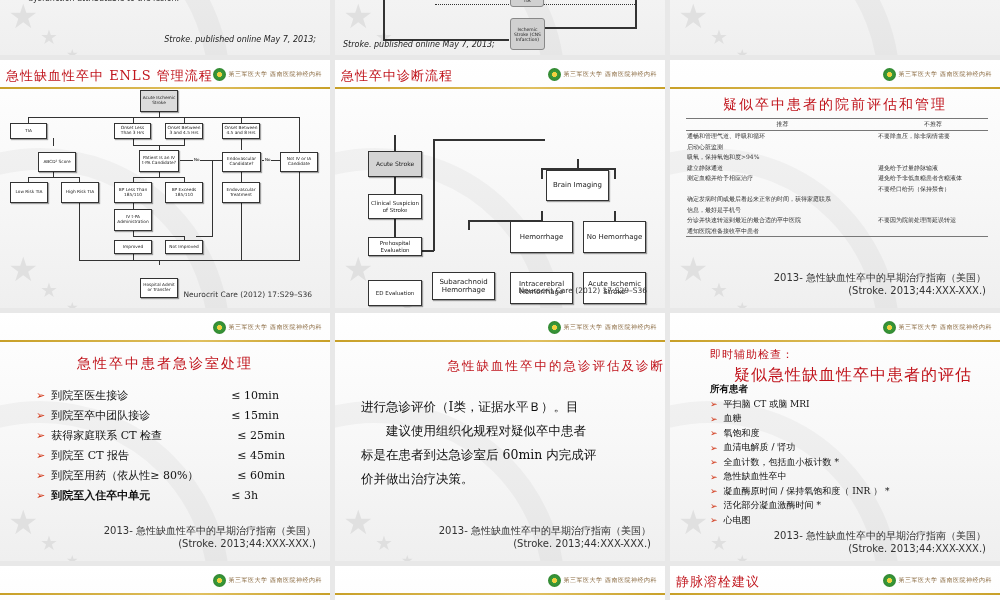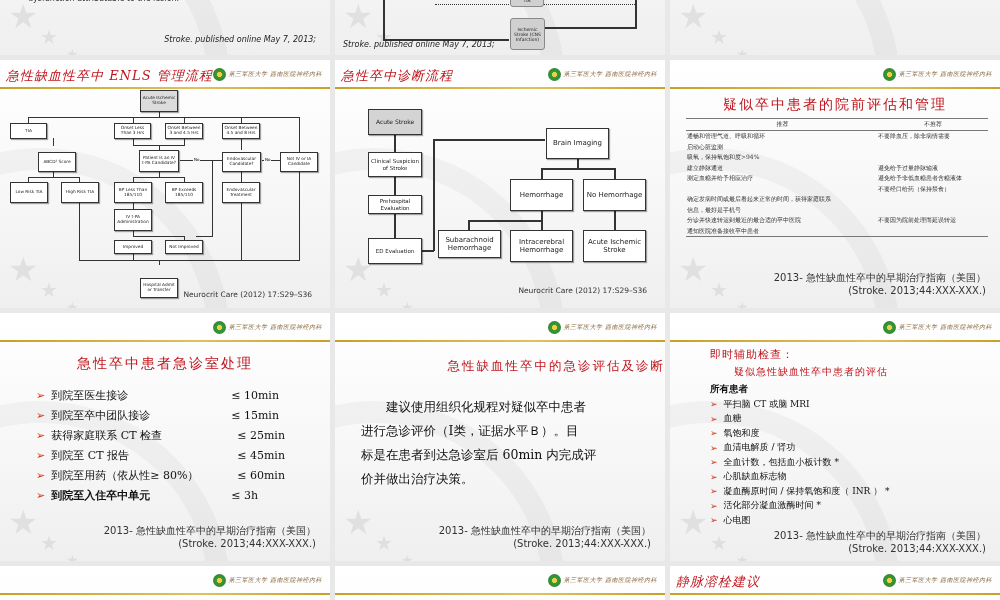--- a/index.html
+++ b/index.html
@@ -12,38 +12,38 @@
   }
   .slide .arc {
     position: absolute; left: -150px; bottom: -220px; width: 380px; height: 380px;
     border-radius: 50%; border: 22px solid rgba(0,0,0,0.035); pointer-events: none;
   }
   .star { position: absolute; color: rgba(0,0,0,0.07); line-height: 1; pointer-events: none; }
   .star.s1 { left: 8px; bottom: 22px; font-size: 34px; }
   .star.s2 { left: 40px; bottom: 8px; font-size: 20px; }
   .star.s3 { left: 66px; bottom: -6px; font-size: 14px; }
 
-  .hdr { position: absolute; left: 0; top: 0; width: 100%; height: 28px; font-style: italic; }
+  .hdr { position: absolute; left: 0; top: 0; width: 100%; height: 28px; }
   .hdr .rule { position: absolute; left: 0; right: 0; top: 27px; height: 2px; background: linear-gradient(90deg,#c8a028,#e0c060 60%,#c8a028); }
   .hdr-title { position: absolute; left: 6px; top: 7px; font-family: "DejaVu Serif", serif; font-size: 13px; color: #c0141c; letter-spacing: 1px; white-space: nowrap; }
   .logo { position: absolute; right: 8px; top: 8px; display: flex; align-items: center; gap: 3px; }
   .logo .emblem { width: 13px; height: 13px; border-radius: 50%; background: radial-gradient(circle,#f0d040 25%,#3a9a3a 30%,#2a7a2a 100%); }
   .logo .txt { font-size: 6px; color: #8a6a40; letter-spacing: 0.5px; white-space: nowrap; }
 
   .cite { position: absolute; font-size: 10px; color: #333; text-align: right; line-height: 1.3; white-space: nowrap; }
   .cite-i { font-style: italic; font-size: 8px; color: #222; }
 
   .center-title { position: absolute; left: 0; right: 0; text-align: center; font-family: "DejaVu Serif", serif; color: #c0141c; letter-spacing: 2px; white-space: nowrap; }
 
   
   .fb { position: absolute; border: 1.3px solid #333; background: #fff; font-size: 4.3px; color: #222; text-align: center; display: flex; align-items: center; justify-content: center; line-height: 1.15; box-shadow: 1px 1px 1px rgba(0,0,0,0.35); padding: 1px; }
   .fb.gray { background: #dcdcdc; }
   .ln { position: absolute; background: #333; }
 
-  .fb2 { position: absolute; border: 1.5px solid #333; background: #fff; font-size: 7px; color: #222; text-align: center; display: flex; align-items: center; justify-content: center; line-height: 1.2; box-shadow: 1px 1px 1px rgba(0,0,0,0.35); }
+  .fb2 { position: absolute; border: 1.5px solid #333; background: #fff; font-size: 7px; color: #222; text-align: center; display: flex; align-items: center; justify-content: center; line-height: 1.2; box-shadow: 1px 1px 1px rgba(0,0,0,0.35); margin-top: 42px; }
   .fb2.gray { background: #d4d4d4; font-size: 6px; }
   .fb2.sm { font-size: 5.5px; }
 
   .tbl { position: absolute; left: 16px; top: 58px; width: 302px; font-family: "DejaVu Serif", serif; font-size: 6px; color: #333; }
   .tbl .hd { display: flex; border-top: 1px solid #777; border-bottom: 1px solid #777; padding: 1px 0; }
   .tbl .row { display: flex; line-height: 10.5px; }
   .tbl .c1 { width: 192px; padding-left: 1px; }
   .tbl .c2 { flex: 1; }
   .tbl .hd .c1, .tbl .hd .c2 { text-align: center; }
   .tbl .foot { border-bottom: 1px solid #777; height: 1px; }
@@ -195,21 +195,21 @@
   <div class="ln" style="left:206px; top:160px; width:1.5px; height:10px;"></div>
   <div class="ln" style="left:279px; top:151px; width:1.5px; height:19px;"></div>
 
   <div class="fb2 gray" style="left:33px; top:49px; width:54px; height:26px;">Acute Stroke</div>
   <div class="fb2 sm" style="left:33px; top:92px; width:54px; height:25px;">Clinical Suspicion of Stroke</div>
   <div class="fb2 sm" style="left:33px; top:135px; width:54px; height:19px;">Prehospital Evaluation</div>
   <div class="fb2 sm" style="left:33px; top:178px; width:54px; height:26px;">ED Evaluation</div>
   <div class="fb2" style="left:211px; top:68px; width:63px; height:31px;">Brain Imaging</div>
   <div class="fb2" style="left:175px; top:119px; width:63px; height:32px;">Hemorrhage</div>
   <div class="fb2" style="left:248px; top:119px; width:63px; height:32px;">No Hemorrhage</div>
-  <div class="fb2" style="left:103px; top:170px; width:63px; height:28px;">Subarachnoid Hemorrhage</div>
+  <div class="fb2" style="left:97px; top:170px; width:63px; height:28px;">Subarachnoid Hemorrhage</div>
   <div class="fb2" style="left:175px; top:170px; width:63px; height:32px;">Intracerebral Hemorrhage</div>
   <div class="fb2" style="left:248px; top:170px; width:63px; height:32px;">Acute Ischemic Stroke</div>
   <div class="cite" style="right:18px; top:226px; font-size:7.5px;">Neurocrit Care (2012) 17:S29–S36</div>
 </div>
 
 <div class="slide" style="left:670px; top:60px;">
   <div class="arc"></div>
   <div class="star s1">★</div>
   <div class="star s2">★</div>
   <div class="star s3">★</div>
@@ -332,22 +332,22 @@
   <div class="star s3">★</div>
   <div class="hdr">
     <div class="logo">
       <span class="emblem"></span>
       <span class="txt">第三军医大学 西南医院神经内科</span>
     </div>
     <div class="rule"></div>
   </div>
   <div class="center-title" style="top:45px; font-size:12.5px;text-align:right;">急性缺血性卒中的急诊评估及诊断</div>
   <div class="para" style="left:26px; top:82px; width:290px; font-size:12.5px; line-height:24px;">
+    <div style="white-space:nowrap;">进行急诊评价（Ⅰ类，证据水平Ｂ）。目</div>
     <div style="white-space:nowrap;">　　建议使用组织化规程对疑似卒中患者</div>
-    <div style="white-space:nowrap;">进行急诊评价（Ⅰ类，证据水平Ｂ）。目</div>
     <div style="white-space:nowrap;">标是在患者到达急诊室后 60min 内完成评</div>
     <div style="white-space:nowrap;">价并做出治疗决策。</div>
   </div>
   <div class="cite" style="right:14px; top:211px;">
     <div>2013- 急性缺血性卒中的早期治疗指南（美国）</div>
     <div>(Stroke. 2013;44:XXX-XXX.)</div>
   </div>
 </div>
 
 <div class="slide" style="left:670px; top:313px;">
@@ -356,21 +356,21 @@
   <div class="star s2">★</div>
   <div class="star s3">★</div>
   <div class="hdr">
     <div class="logo">
       <span class="emblem"></span>
       <span class="txt">第三军医大学 西南医院神经内科</span>
     </div>
     <div class="rule"></div>
   </div>
   <div style="position:absolute; left:40px; top:34px; font-family:'DejaVu Serif',serif; font-size:11px; color:#c0141c; letter-spacing:1px; white-space:nowrap;">即时辅助检查：</div>
-  <div style="position:absolute; left:64px; top:52px; font-family:Liberation Mono, monospace; font-size:10px; color:#c0141c; letter-spacing:1px; white-space:nowrap;">疑似急性缺血性卒中患者的评估</div>
+  <div style="position:absolute; left:64px; top:52px; font-family:Liberation Mono, monospace; font-size:16px; color:#c0141c; letter-spacing:1px; white-space:nowrap;">疑似急性缺血性卒中患者的评估</div>
   <div style="position:absolute; left:40px; top:70px; font-family:'DejaVu Serif',serif; font-size:9.5px; font-weight:bold; color:#111;">所有患者</div>
   <div class="blist" style="left:40px; top:84px; font-size:9px;">
     <div class="it" style="height:14.5px;">
         <span class="arrow">➢</span>
         <span>平扫脑 CT 或脑 MRI</span>
       </div>
     <div class="it" style="height:14.5px;">
         <span class="arrow">➢</span>
         <span>血糖</span>
       </div>
@@ -381,21 +381,21 @@
     <div class="it" style="height:14.5px;">
         <span class="arrow">➢</span>
         <span>血清电解质 / 肾功</span>
       </div>
     <div class="it" style="height:14.5px;">
         <span class="arrow">➢</span>
         <span>全血计数，包括血小板计数 *</span>
       </div>
     <div class="it" style="height:14.5px;">
         <span class="arrow">➢</span>
-        <span>心肌缺血标志物</span>
+        <span>急性缺血性卒中</span>
       </div>
     <div class="it" style="height:14.5px;">
         <span class="arrow">➢</span>
         <span>凝血酶原时间 / 保持氧饱和度（ INR ） *</span>
       </div>
     <div class="it" style="height:14.5px;">
         <span class="arrow">➢</span>
         <span>活化部分凝血激酶时间 *</span>
       </div>
     <div class="it" style="height:14.5px;">

